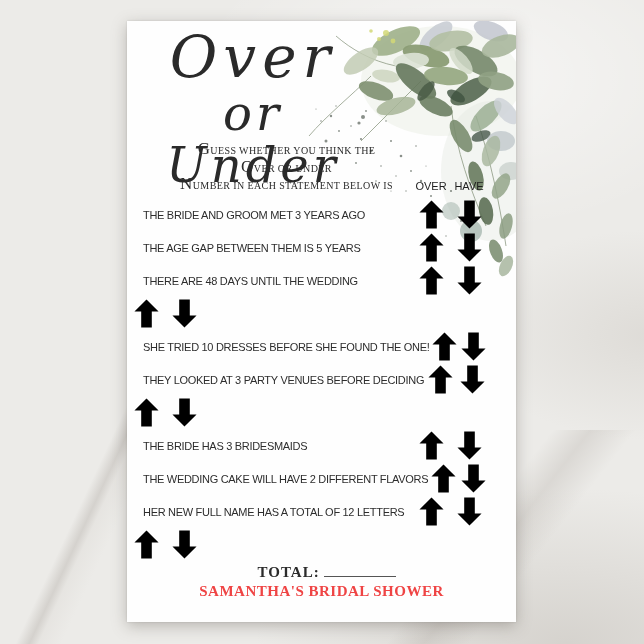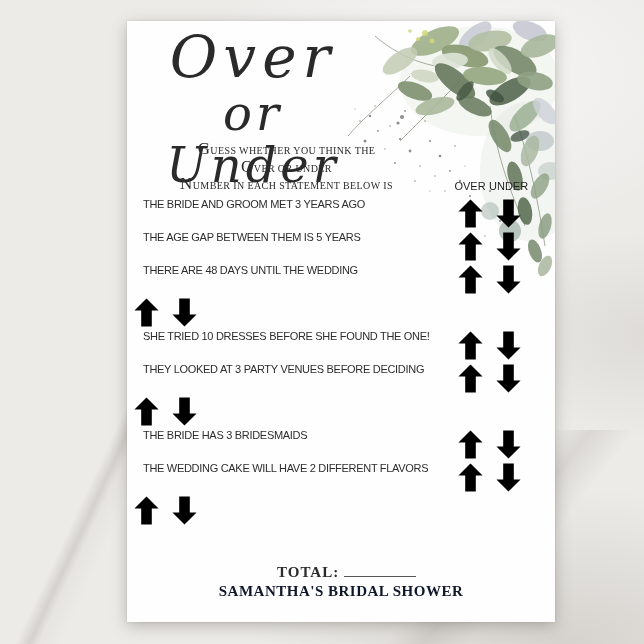--- a/index.html
+++ b/index.html
@@ -11,48 +11,48 @@
       radial-gradient(ellipse 420px 240px at 72% 12%, rgba(255,255,255,.55), transparent 65%),
       linear-gradient(115deg, transparent 44%, rgba(158,151,144,.30) 47%, rgba(205,200,194,.18) 49%, transparent 54%),
       linear-gradient(128deg, transparent 40%, rgba(168,161,154,.26) 45%, transparent 51%),
       radial-gradient(ellipse 300px 170px at 101% 52%, rgba(196,191,184,.35), transparent 62%),
       radial-gradient(ellipse 520px 260px at 88% 100%, rgba(177,171,163,.38), transparent 60%);
     background-size:100% 100%,300px 340px,460px 380px,100% 100%,100% 100%;
     background-position:0 0,-40px 330px,250px 430px,0 0,0 0;
     background-repeat:no-repeat;
   }
   .card{
-    position:absolute;left:127px;top:21px;width:428px;height:601px;
+    position:absolute;left:127px;top:21px;width:389px;height:601px;
     background:#fefefe;overflow:hidden;
     box-shadow:0 4px 14px rgba(100,95,88,.38), 0 0 2px rgba(0,0,0,.12);
   }
   .greenery{position:absolute;top:0;right:0;pointer-events:none;}
   .title{position:absolute;top:6px;left:0;width:252px;text-align:center;
     font-family:"DejaVu Serif",serif;font-style:italic;color:#2a2a2a;}
   .title .l1{font-size:58px;line-height:60px;letter-spacing:6px;}
   .title .l2{font-size:48px;line-height:52px;letter-spacing:4px;}
   .subtitle{position:absolute;top:120px;left:2px;width:315px;text-align:center;
     font-family:"Liberation Serif",serif;font-weight:400;color:#2b2b2b;
     font-size:10px;line-height:15.5px;letter-spacing:.4px;}
   .subtitle .sl::first-letter{font-size:17px;}
   .cols-header{position:absolute;top:159px;left:0;right:0;display:flex;align-items:center;padding-right:28px;}
   .cols-header .spacer{flex:1;}
   .hcell{width:38px;text-align:center;font-size:11px;color:#1e1e1e;letter-spacing:0;}
   .rows{position:absolute;top:177px;left:0;right:0;}
-  .row{display:flex;align-items:flex-start;height:33px;padding-right:28px;}
+  .row{display:flex;align-items:center;height:33px;padding-right:28px;}
   .row .label{flex:1;padding-left:16px;font-size:11px;letter-spacing:-.3px;
     color:#2d2d2d;white-space:nowrap;}
   .acell{width:38px;display:flex;justify-content:center;align-items:center;}
   .arr{width:27px;height:31px;display:block;}
   .total{position:absolute;top:543px;left:0;width:100%;text-align:center;
     font-family:"Liberation Serif",serif;font-weight:700;font-size:15px;color:#2b2b2b;letter-spacing:1px;}
   .total .group{margin-left:11px;text-align:center;}
   .blank{display:inline-block;width:72px;border-bottom:1.5px solid #555;height:12px;}
   .footer{position:absolute;top:562px;left:0;width:100%;text-align:center;
-    font-family:"Liberation Serif",serif;font-weight:700;font-size:15px;color:#0f172a;letter-spacing:.5px;}
+    font-family:"Liberation Serif",serif;font-weight:700;font-size:15px;color:#ef4444;letter-spacing:.5px;}
 </style>
 </head>
 <body>
 
 <svg width="0" height="0" style="position:absolute">
   <defs>
     <symbol id="arrow-up" viewBox="0 0 28 32">
       <polygon points="14,1.5 26.5,14 19.5,14 19.5,30.5 8.5,30.5 8.5,14 1.5,14"></polygon>
     </symbol>
     <symbol id="arrow-down" viewBox="0 0 28 32">
@@ -159,21 +159,21 @@
 
   <div class="subtitle">
     <div class="sl">GUESS WHETHER YOU THINK THE</div>
     <div class="sl">OVER OR UNDER</div>
     <div class="sl">NUMBER IN EACH STATEMENT BELOW IS</div>
   </div>
 
   <div class="cols-header">
     <div class="spacer"></div>
     <div class="hcell">OVER</div>
-    <div class="hcell">UNDER</div>
+    <div class="hcell">HAVE</div>
   </div>
 
   <div class="rows">
     <div class="row">
       <span class="label">THE BRIDE AND GROOM MET 3 YEARS AGO</span>
       <span class="acell">
           <svg class="arr">
             <use href="#arrow-up"></use>
           </svg>
         </span>
@@ -267,20 +267,33 @@
           </svg>
         </span>
       <span class="acell">
           <svg class="arr">
             <use href="#arrow-down"></use>
           </svg>
         </span>
     </div>
     <div class="row">
       <span class="label">THE WEDDING CAKE WILL HAVE 2 DIFFERENT FLAVORS</span>
+      <span class="acell">
+          <svg class="arr">
+            <use href="#arrow-up"></use>
+          </svg>
+        </span>
+      <span class="acell">
+          <svg class="arr">
+            <use href="#arrow-down"></use>
+          </svg>
+        </span>
+    </div>
+    <div class="row">
+      <span class="label">HER NEW FULL NAME HAS A TOTAL OF 12 LETTERS</span>
       <span class="acell">
           <svg class="arr">
             <use href="#arrow-up"></use>
           </svg>
         </span>
       <span class="acell">
           <svg class="arr">
             <use href="#arrow-down"></use>
           </svg>
         </span>

